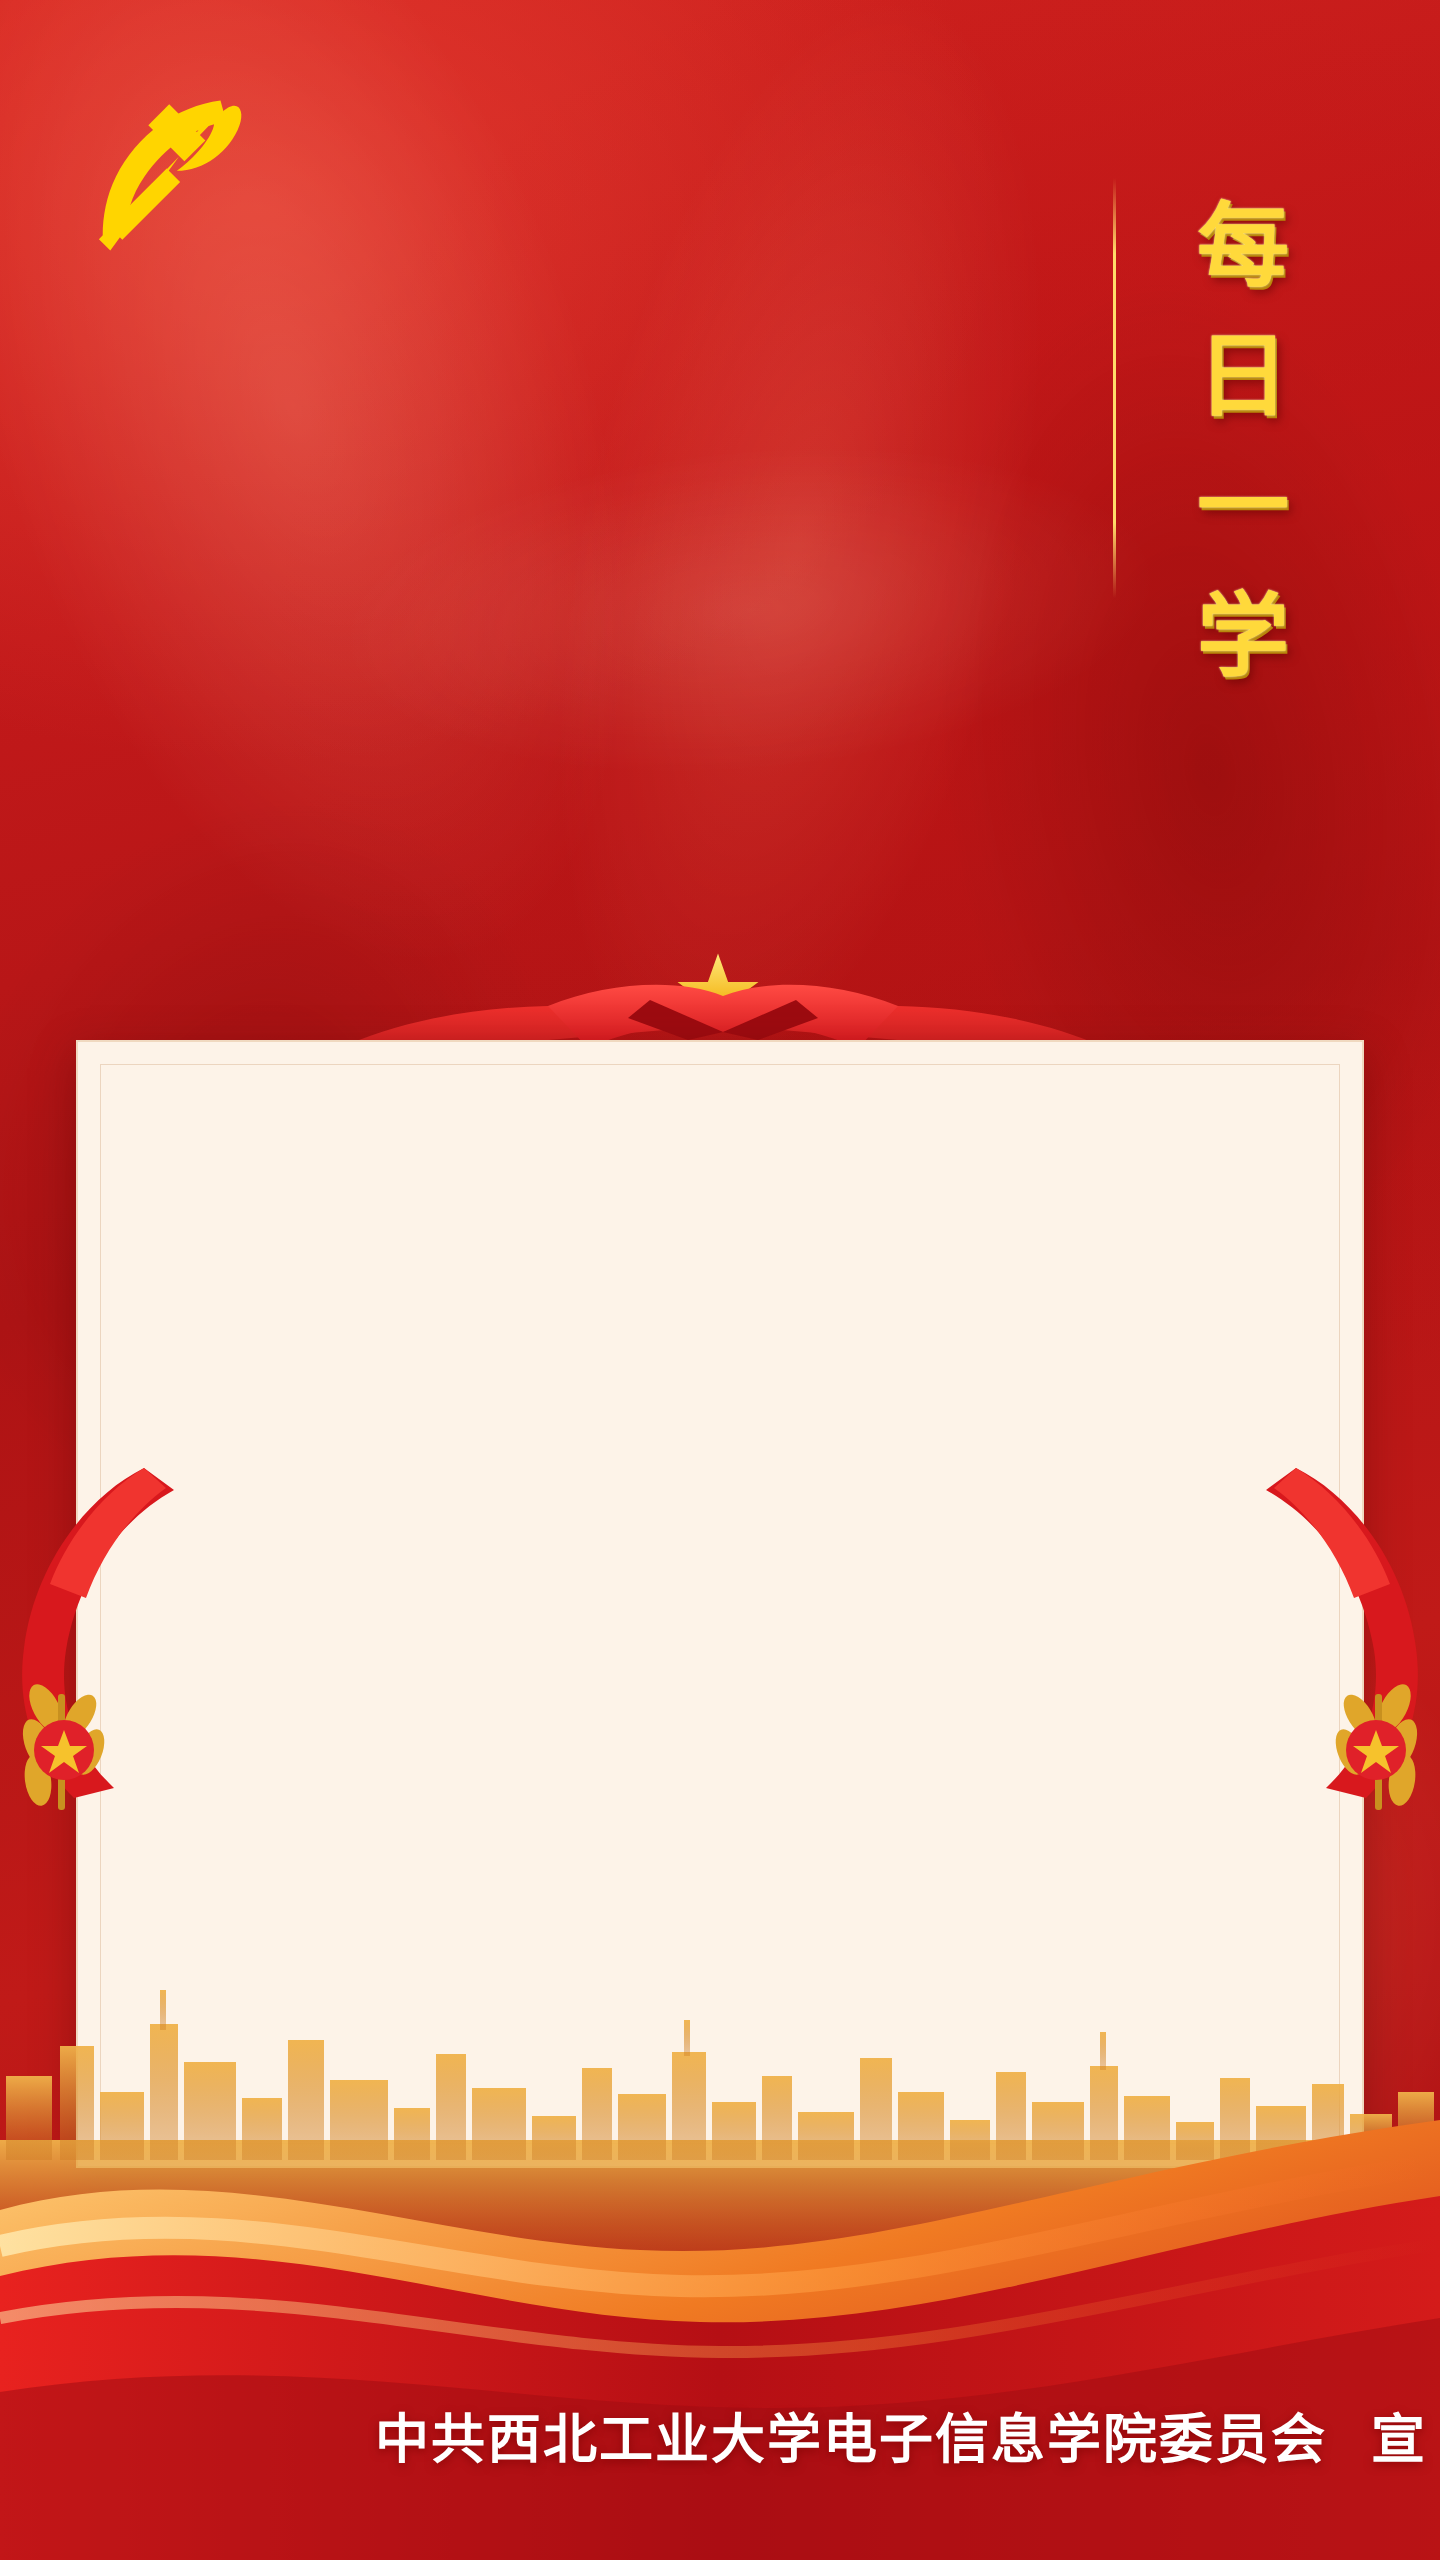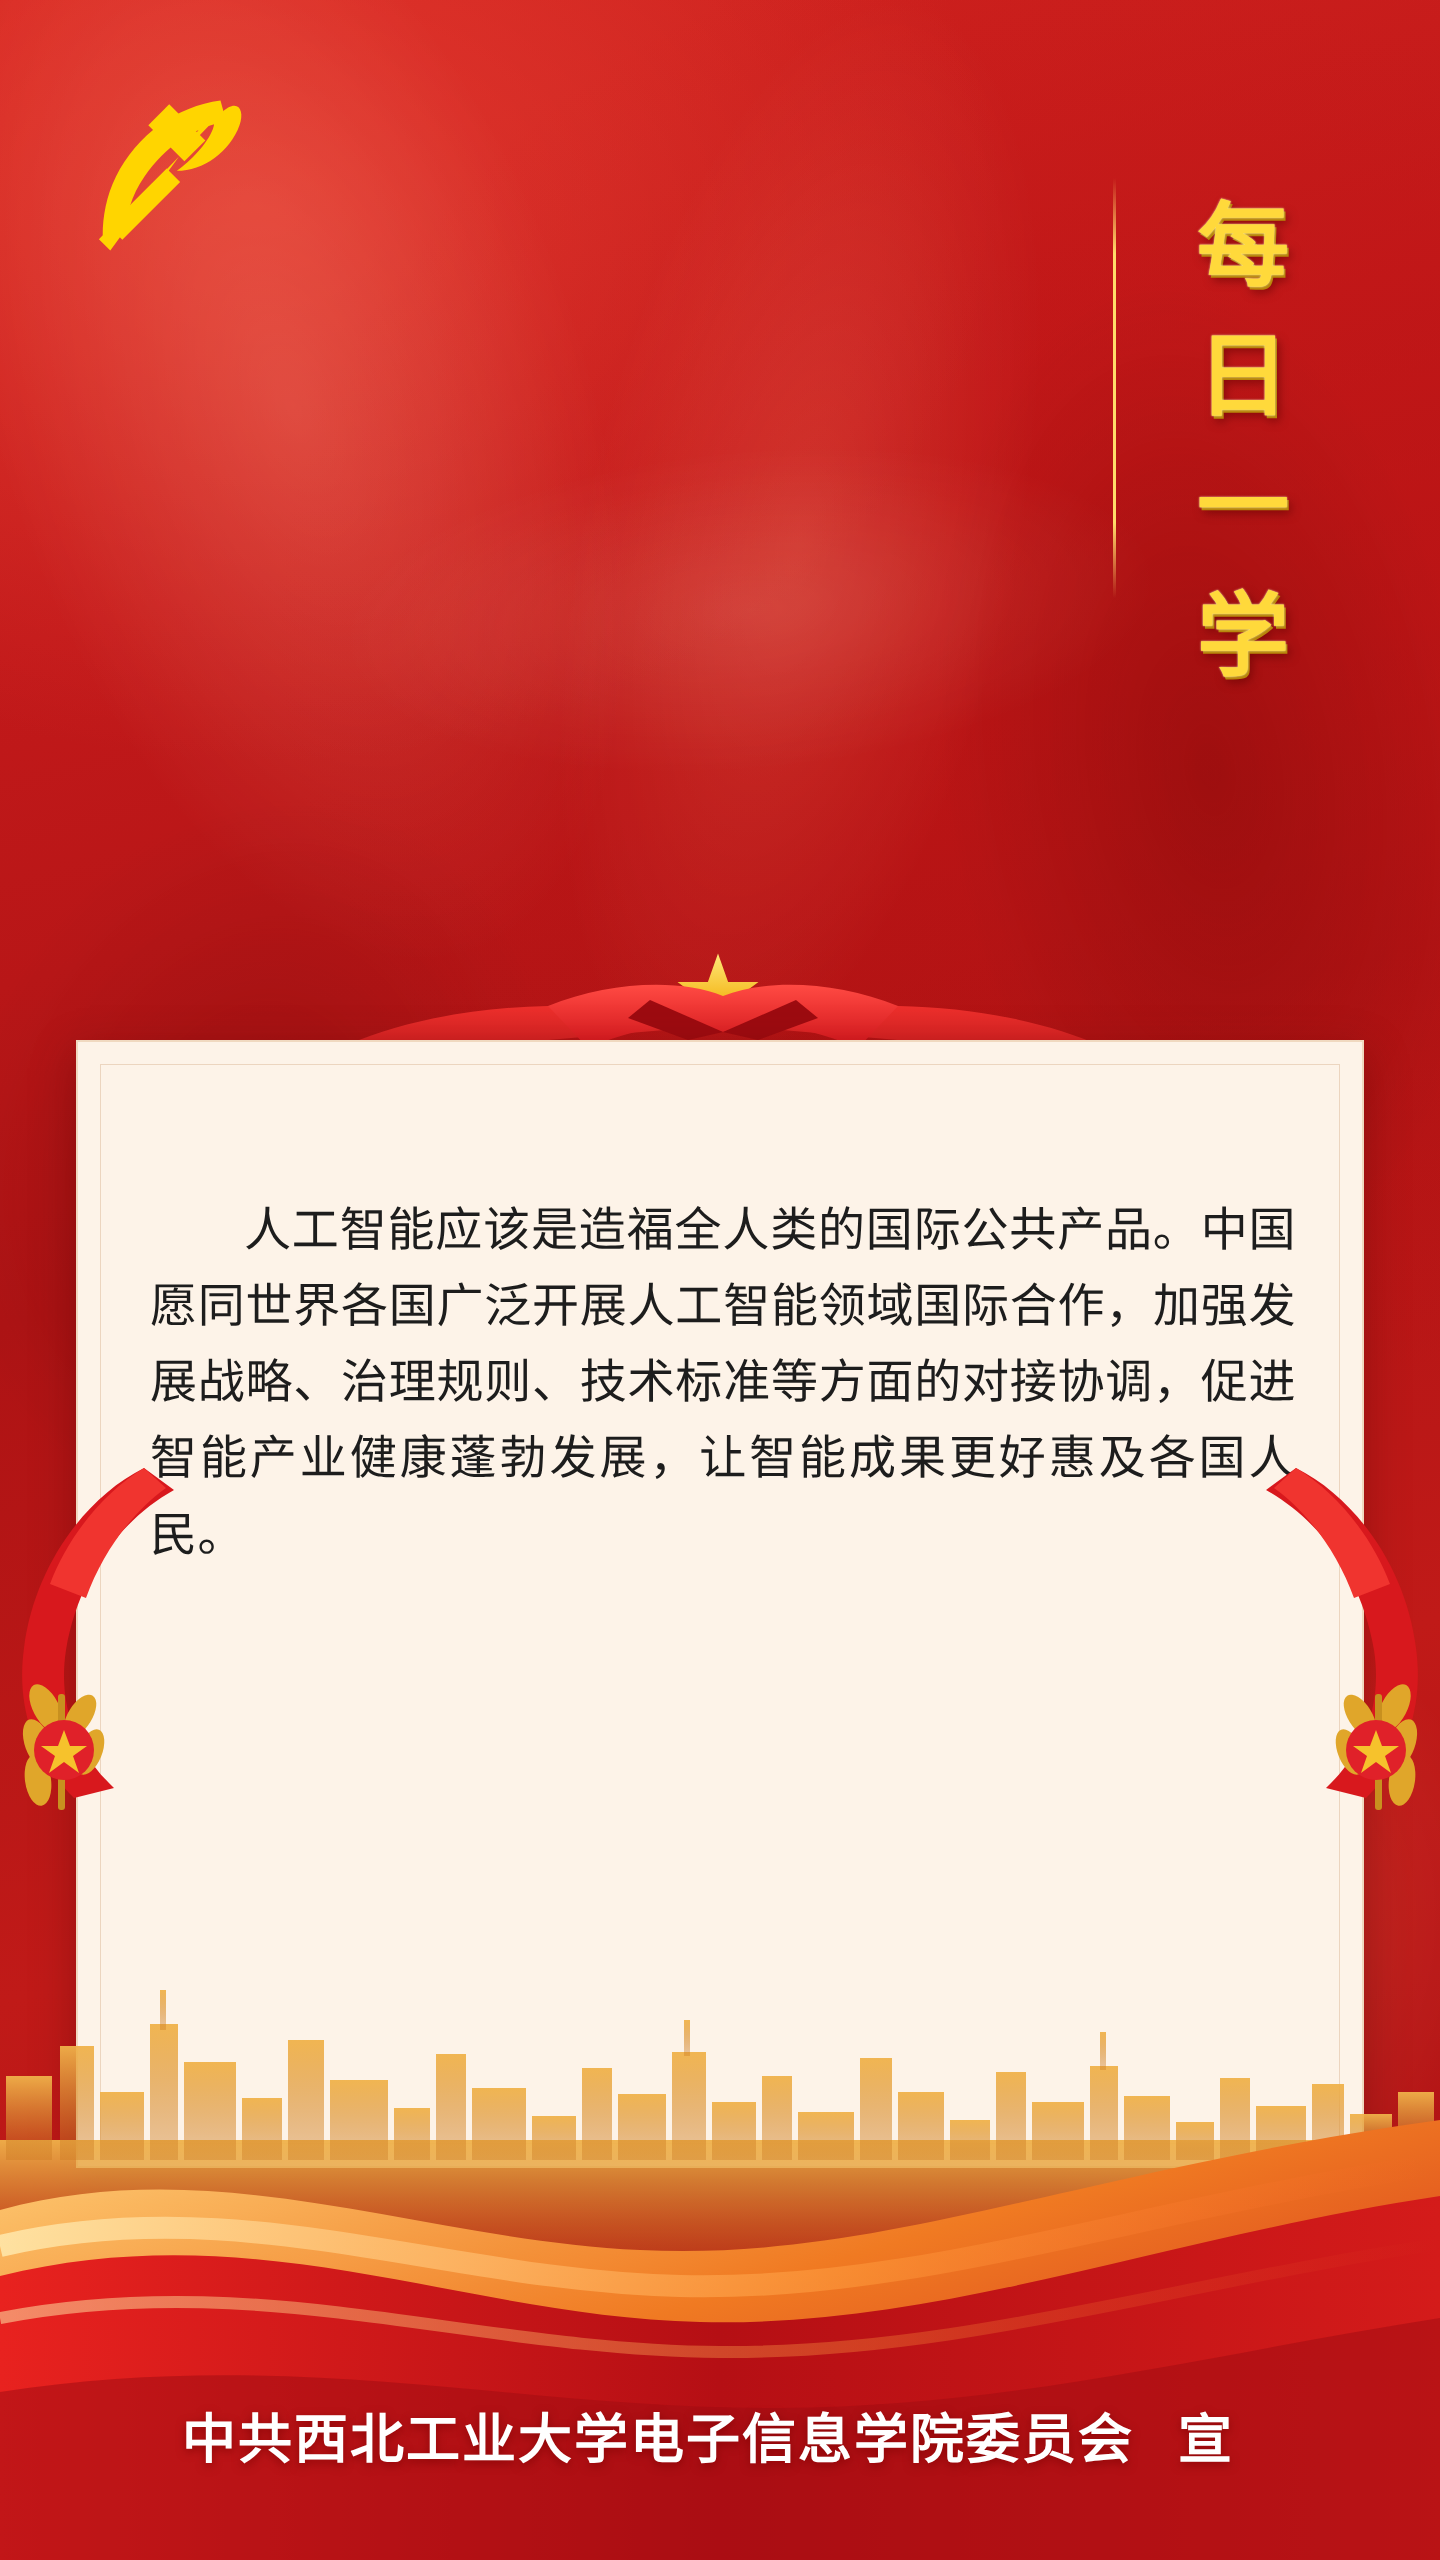--- a/index.html
+++ b/index.html
@@ -142,24 +142,24 @@
   .orn-left  { position: absolute; left: -74px; top: 418px; width: 200px; height: 360px; }
   .orn-right { position: absolute; right: -74px; top: 418px; width: 200px; height: 360px; }
 
   
   .skyline { position: absolute; left: 0; bottom: 300px; width: 1440px; height: 420px; }
   
   .waves { position: absolute; left: 0; bottom: 0; width: 1440px; height: 560px; }
 
   .footer {
     position: absolute;
-    left: 0;
+    left: 11px;
     bottom: 86px;
     width: 1416px;
-    text-align: center;
+    text-align: right;
     font-size: 54px;
     font-weight: 700;
     color: #ffffff;
     letter-spacing: 2px;
     text-shadow: 0 3px 10px rgba(120,0,0,.65);
   }
   .footer .sep { display: inline-block; width: 44px; }
 </style>
 </head>
 <body>
@@ -230,23 +230,20 @@
         <path d="M330 28 C390 4 460 0 505 18 C550 0 620 4 680 28 L640 70 C590 48 540 42 505 54 C470 42 420 48 370 70 Z" fill="url(#rb1)"></path>
         <path d="M432 22 L505 54 L470 62 L410 40 Z" fill="#9d0b10"></path>
         <path d="M578 22 L505 54 L540 62 L600 40 Z" fill="#9d0b10"></path>
         <path d="M60 112 L10 118 L38 80 Z" fill="#a50d12"></path>
         <path d="M950 112 L1000 118 L972 80 Z" fill="#a50d12"></path>
       </svg>
     </div>
 
     <div class="card">
       <div class="card-inner-line"></div>
-      <div class="quote-body">
-        <p class="first">人工智能应该是造福全人类的国际公共产品。中国愿同世界各国广泛开展人工智能领域国际合作，加强发展战略、治理规则、技术标准等方面的对接协调，促进智能产业健康蓬勃发展，让智能成果更好惠及各国人民。</p>
-      </div>
     </div>
 
     <div class="orn-left">
       <svg viewBox="0 0 200 360" width="200" height="360" aria-hidden="true">
         <path d="M150 10 C90 40 40 110 30 190 C22 250 40 300 80 340 L120 330 C80 292 64 244 72 192 C84 120 126 62 180 32 Z" fill="#d8181d"></path>
         <path d="M150 10 C110 34 74 78 56 126 L92 140 C108 96 136 56 172 30 Z" fill="#f0342f"></path>
         <g fill="#e0a62a">
           <ellipse cx="52" cy="250" rx="13" ry="26" transform="rotate(-28 52 250)"></ellipse>
           <ellipse cx="44" cy="286" rx="13" ry="26" transform="rotate(-20 44 286)"></ellipse>
           <ellipse cx="44" cy="322" rx="13" ry="26" transform="rotate(-8 44 322)"></ellipse>

